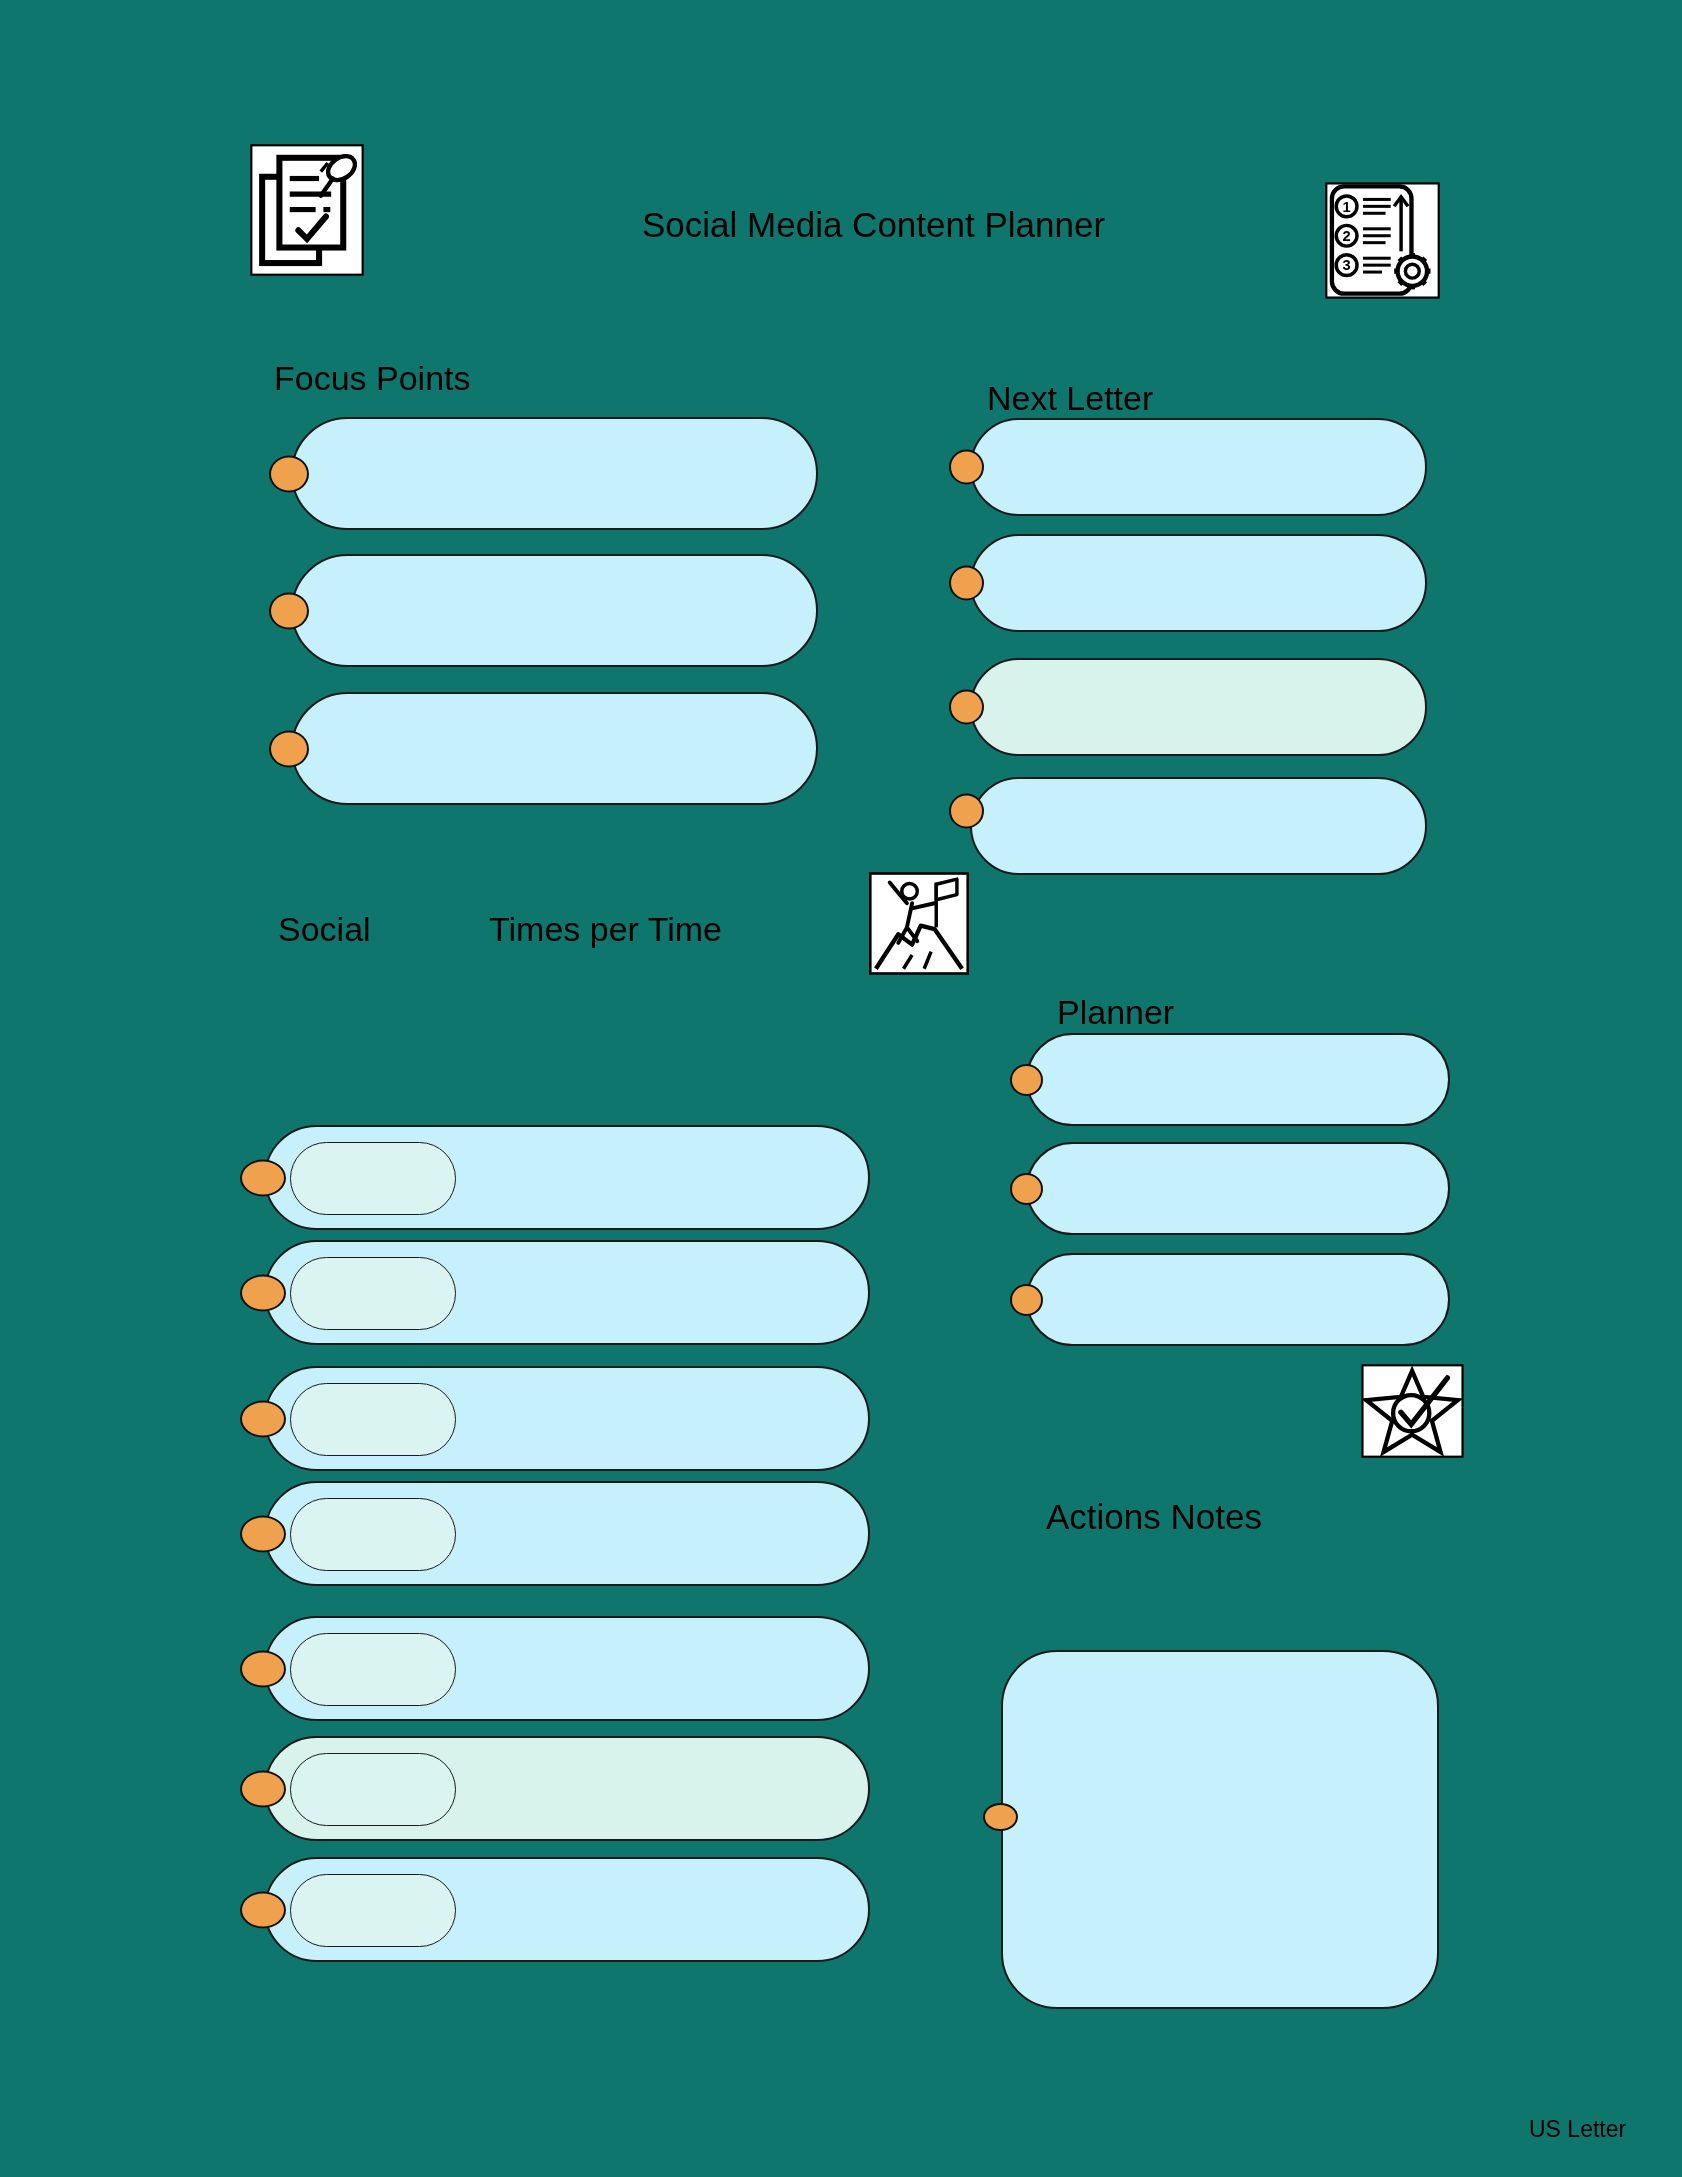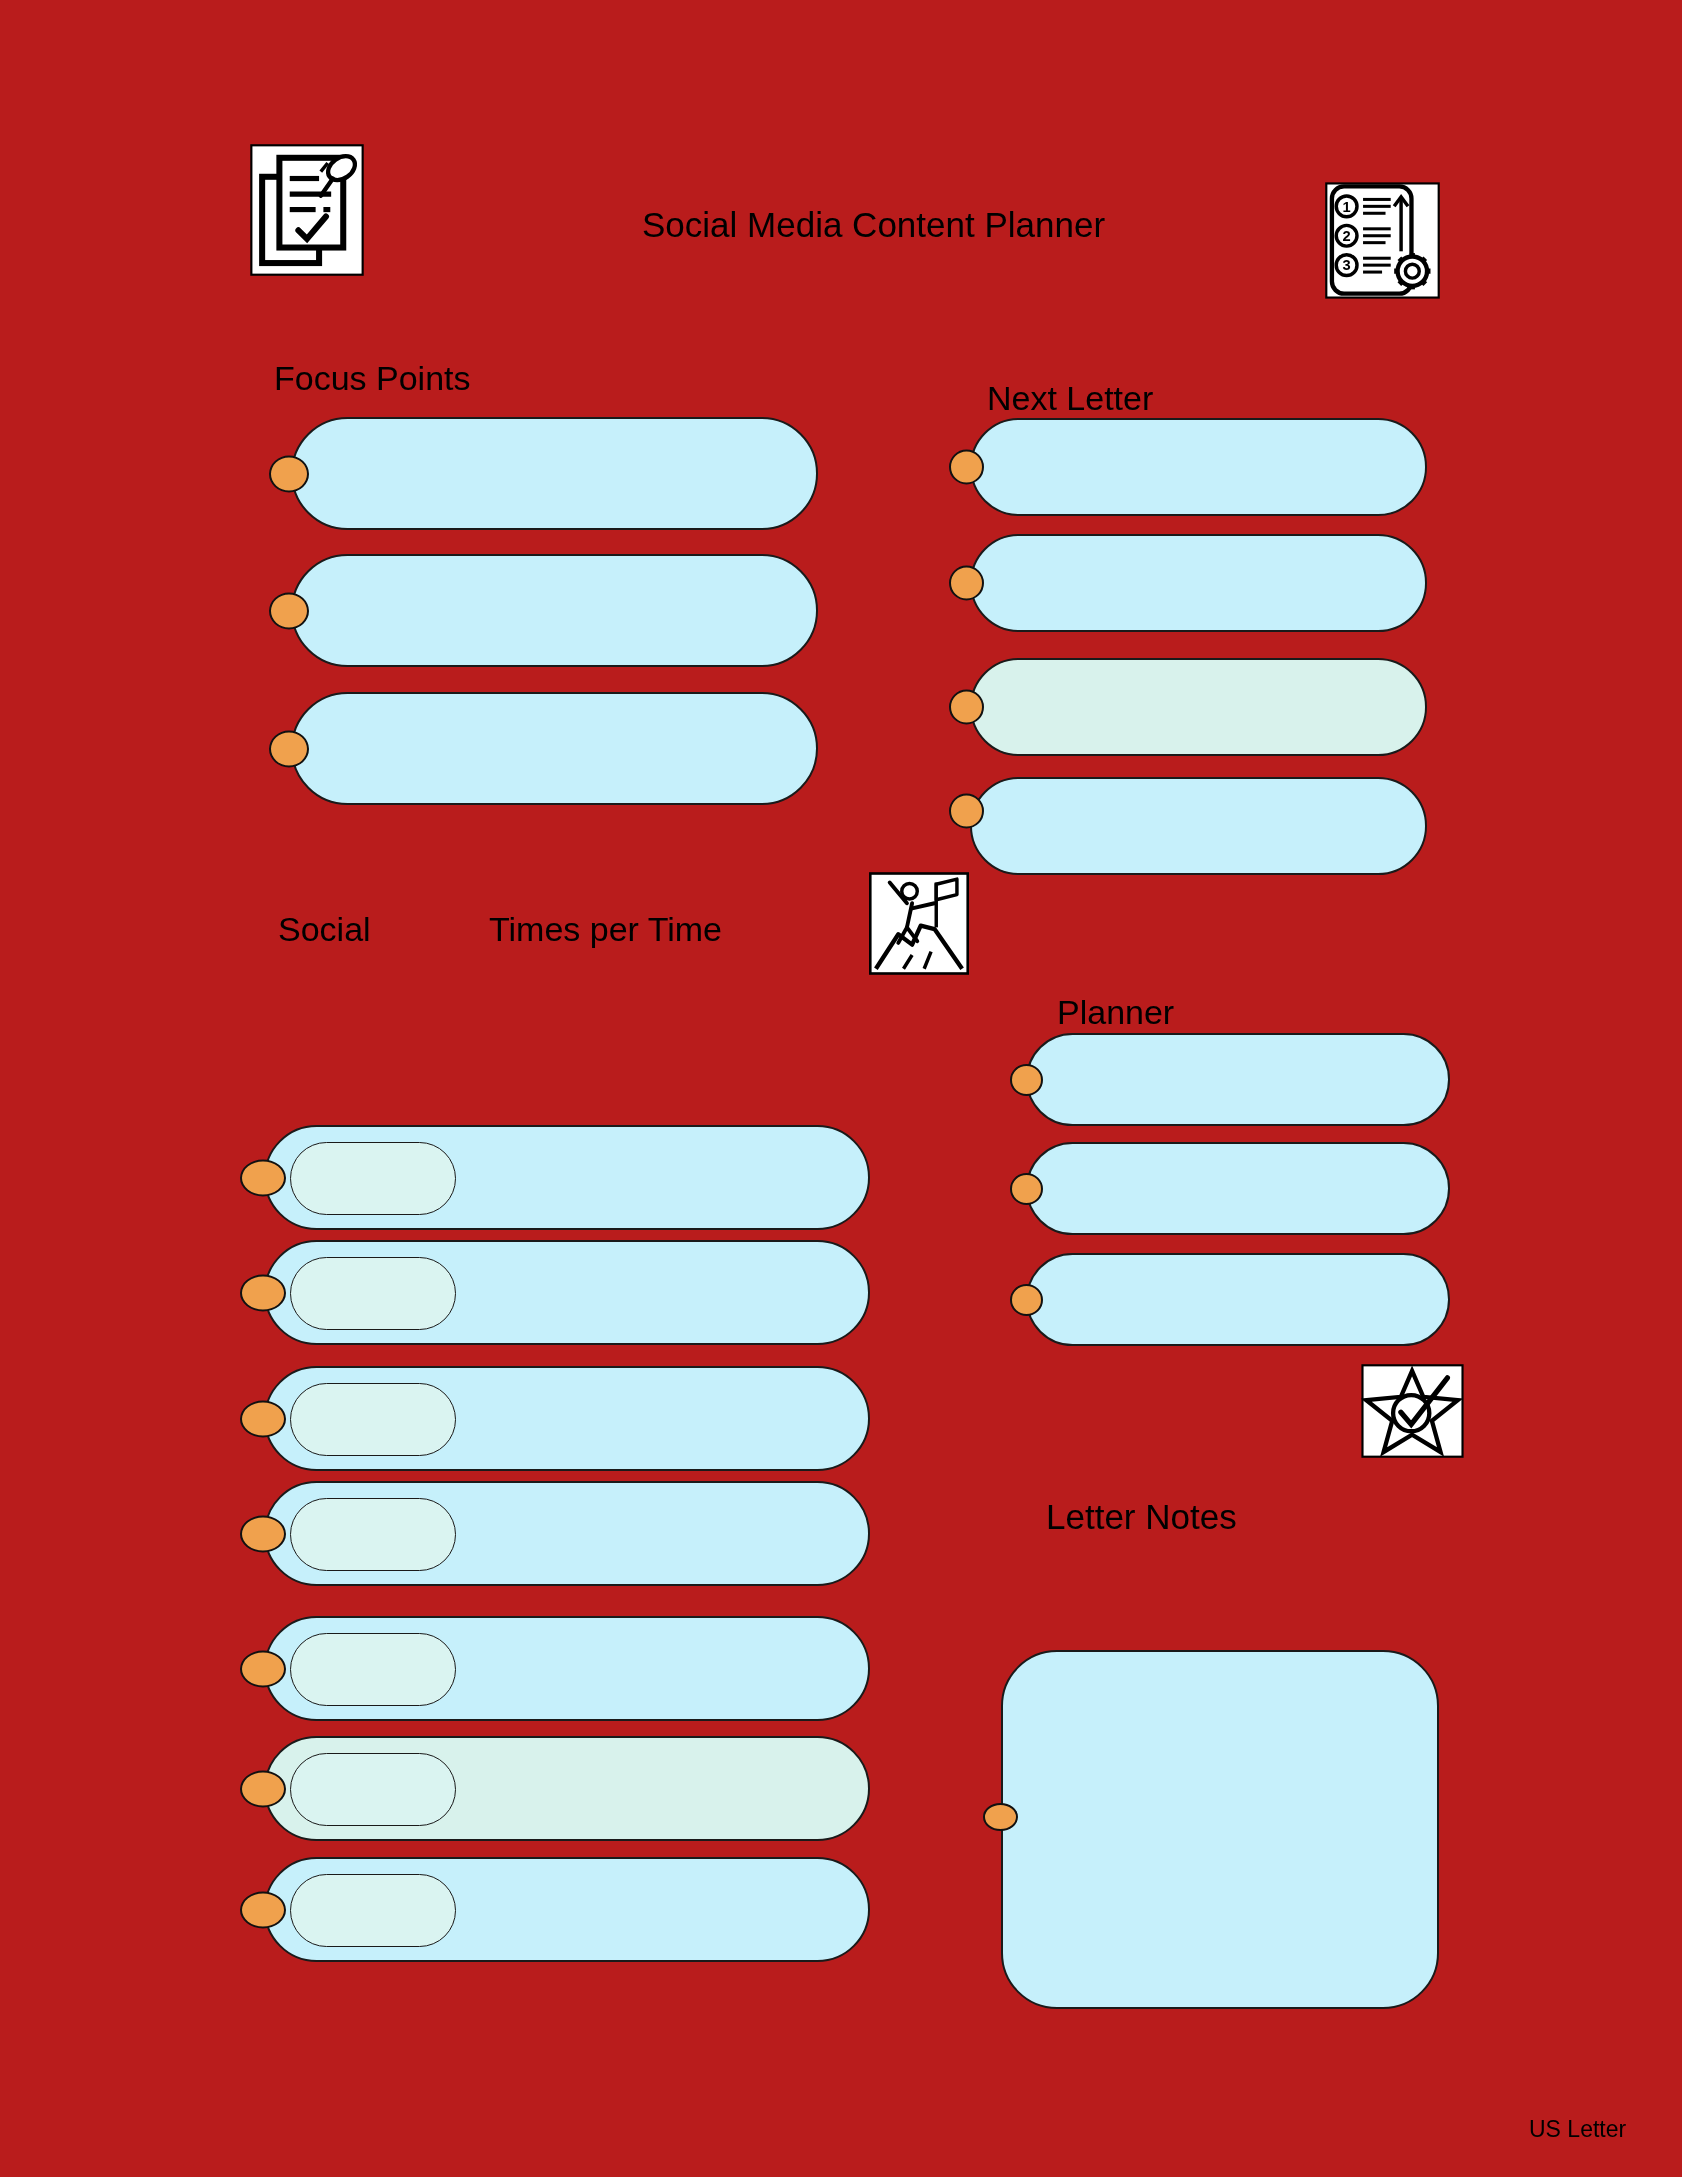--- a/index.html
+++ b/index.html
@@ -1,19 +1,19 @@
 <!DOCTYPE html>
 <html style="font-size:14px"><head>
 <meta charset="utf-8">
 <style>
   html,body{margin:0;padding:0;background:#ffffff;}
   .page{
     position:relative;
     width:1683px;height:2177px;
-    background:#b91c1c;
+    background:#0f766e;
     font-family:"Liberation Sans", sans-serif;
     color:#000;
     overflow:hidden;
   }
   .lbl{
     position:absolute;
     font-size:34px;
     line-height:1.1;
     white-space:nowrap;
     color:#000;
@@ -209,21 +209,21 @@
 
   <div class="icon" style="left:1361px;top:1364px;width:103px;height:94px">
     <svg width="103" height="94" viewBox="0 0 119 109">
       <rect x="1.5" y="1.5" width="116" height="106" fill="#fff" stroke="#000" stroke-width="2.5"></rect>
       <path d="M59 8 L72 38 L112 42 L82 66 L92 102 L59 82 L26 102 L36 66 L6 42 L46 38 Z" fill="none" stroke="#000" stroke-width="5" stroke-linejoin="miter"></path>
       <circle cx="58" cy="57" r="21" fill="none" stroke="#000" stroke-width="5"></circle>
       <path d="M46 56 L58 70 L100 16" fill="none" stroke="#000" stroke-width="6" stroke-linecap="round"></path>
     </svg>
   </div>
 
-  <div class="lbl" style="left:1046px;top:1498px;font-size:35px">Letter Notes</div>
+  <div class="lbl" style="left:1046px;top:1498px;font-size:35px">Actions Notes</div>
 
   <div class="notes-box">
     <span class="dot outcome-dot"></span>
   </div>
 
   <div class="lbl small" style="left:1529px;top:2101px">US Letter</div>
 
 </div>
 
 

